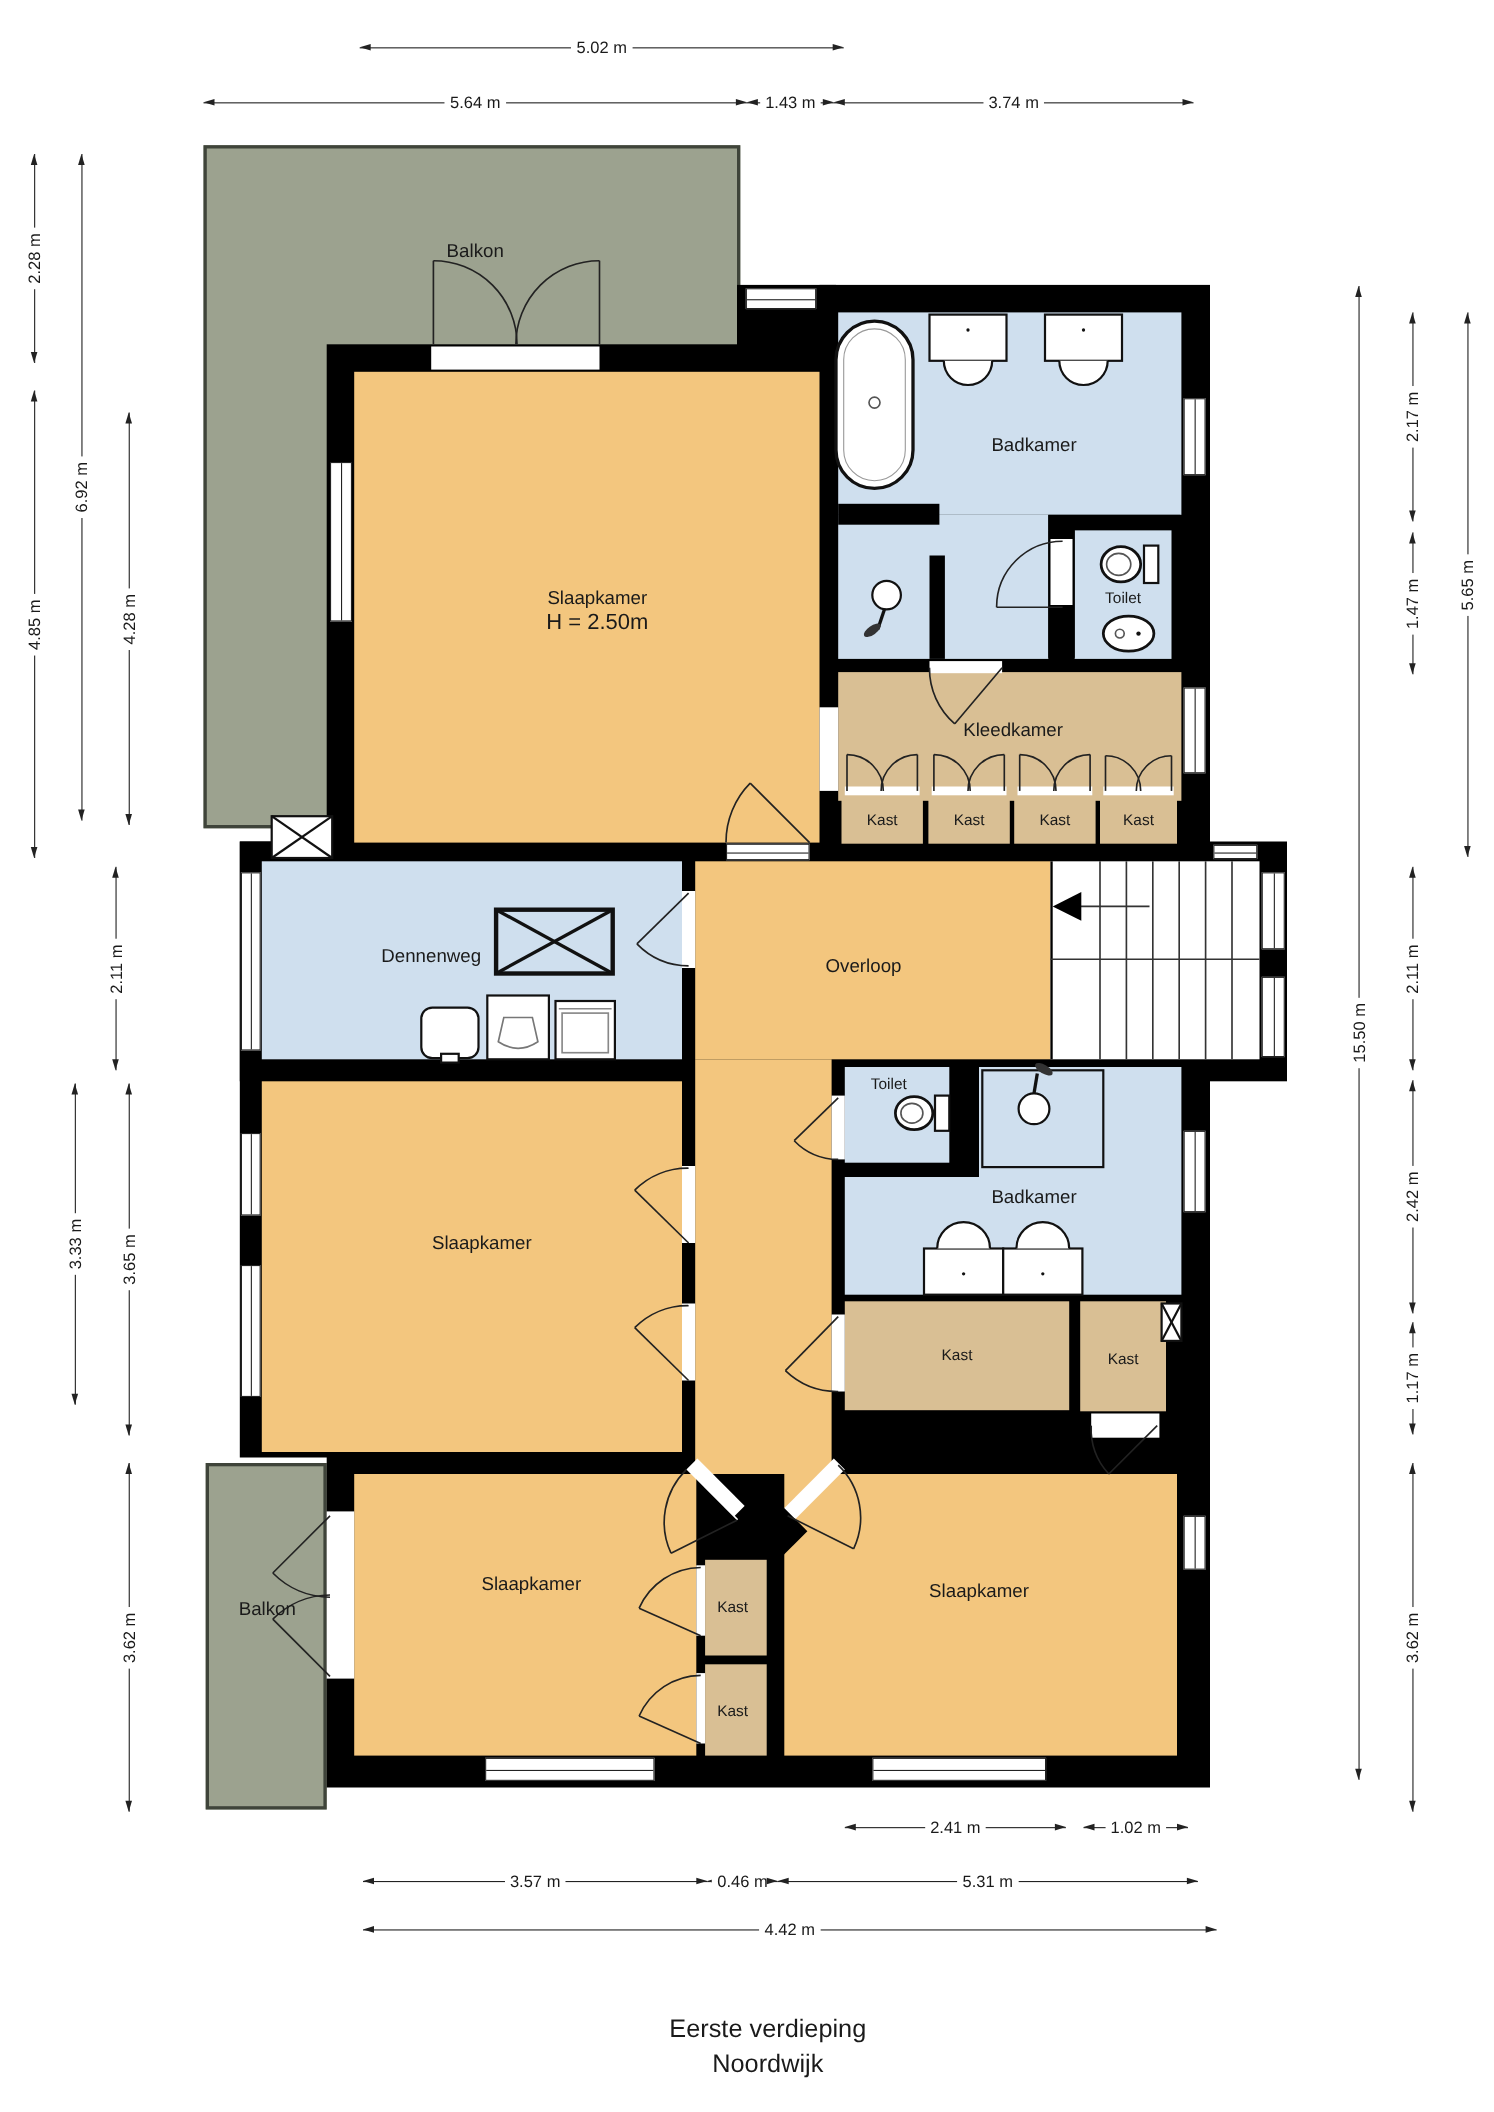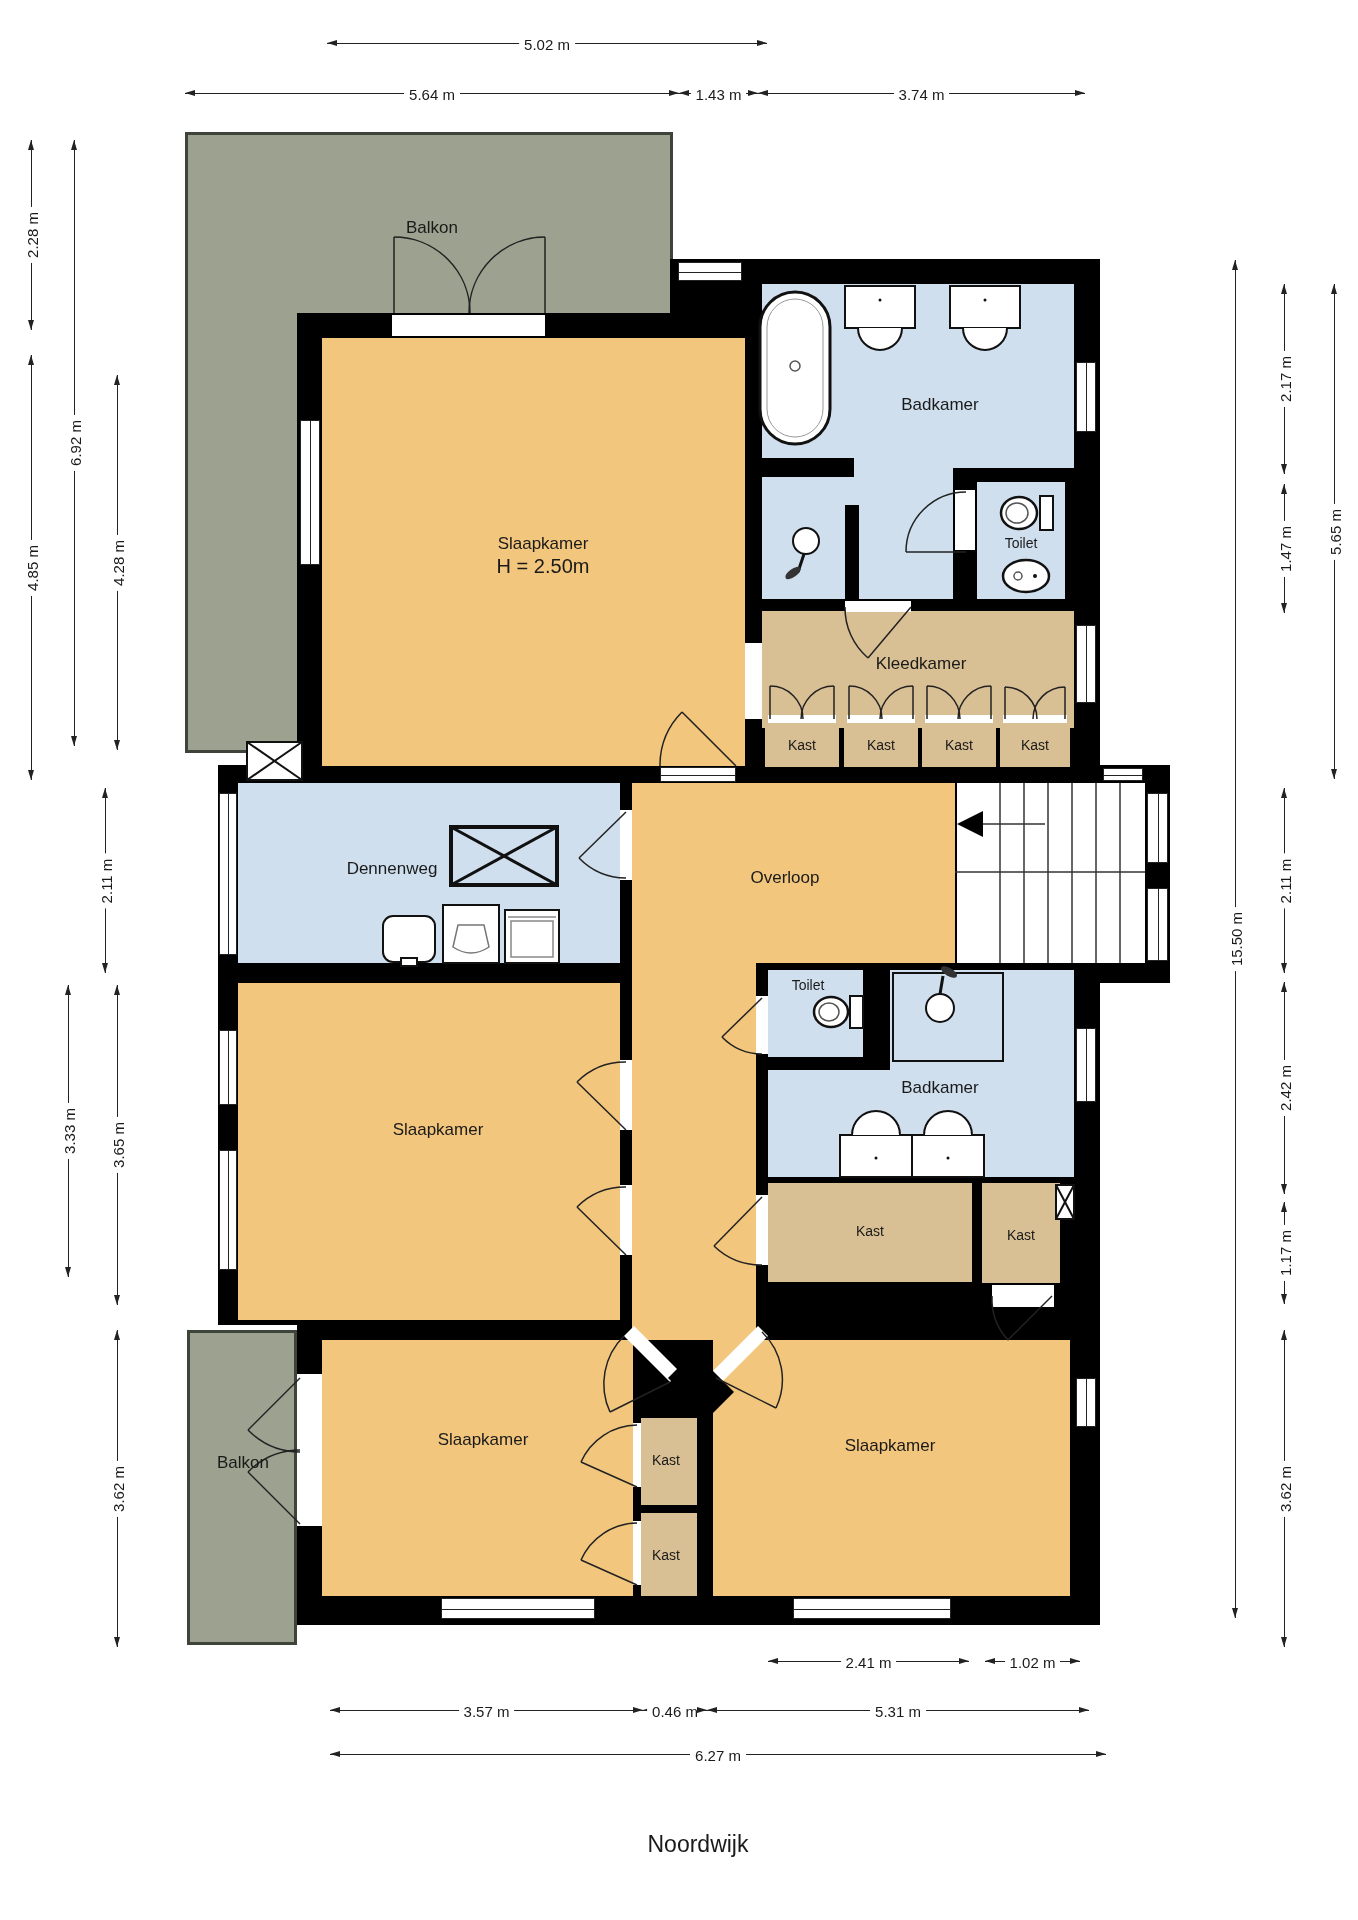--- a/index.html
+++ b/index.html
@@ -404,20 +404,21 @@
   <div class="dim h" style="left:330px;top:1710px;width:313px;">
       <span class="lbl">3.57 m</span>
     </div>
   <div class="dim h" style="left:643px;top:1710px;width:64px;">
       <span class="lbl">0.46 m</span>
     </div>
   <div class="dim h" style="left:707px;top:1710px;width:382px;">
       <span class="lbl">5.31 m</span>
     </div>
   <div class="dim h" style="left:330px;top:1754px;width:776px;">
-      <span class="lbl">6.27 m</span>
+      <span class="lbl">4.42 m</span>
     </div>
 
   <div class="title">
+    <div>Eerste verdieping</div>
     <div>Noordwijk</div>
   </div>
 
 </div>
 
 </body></html>

